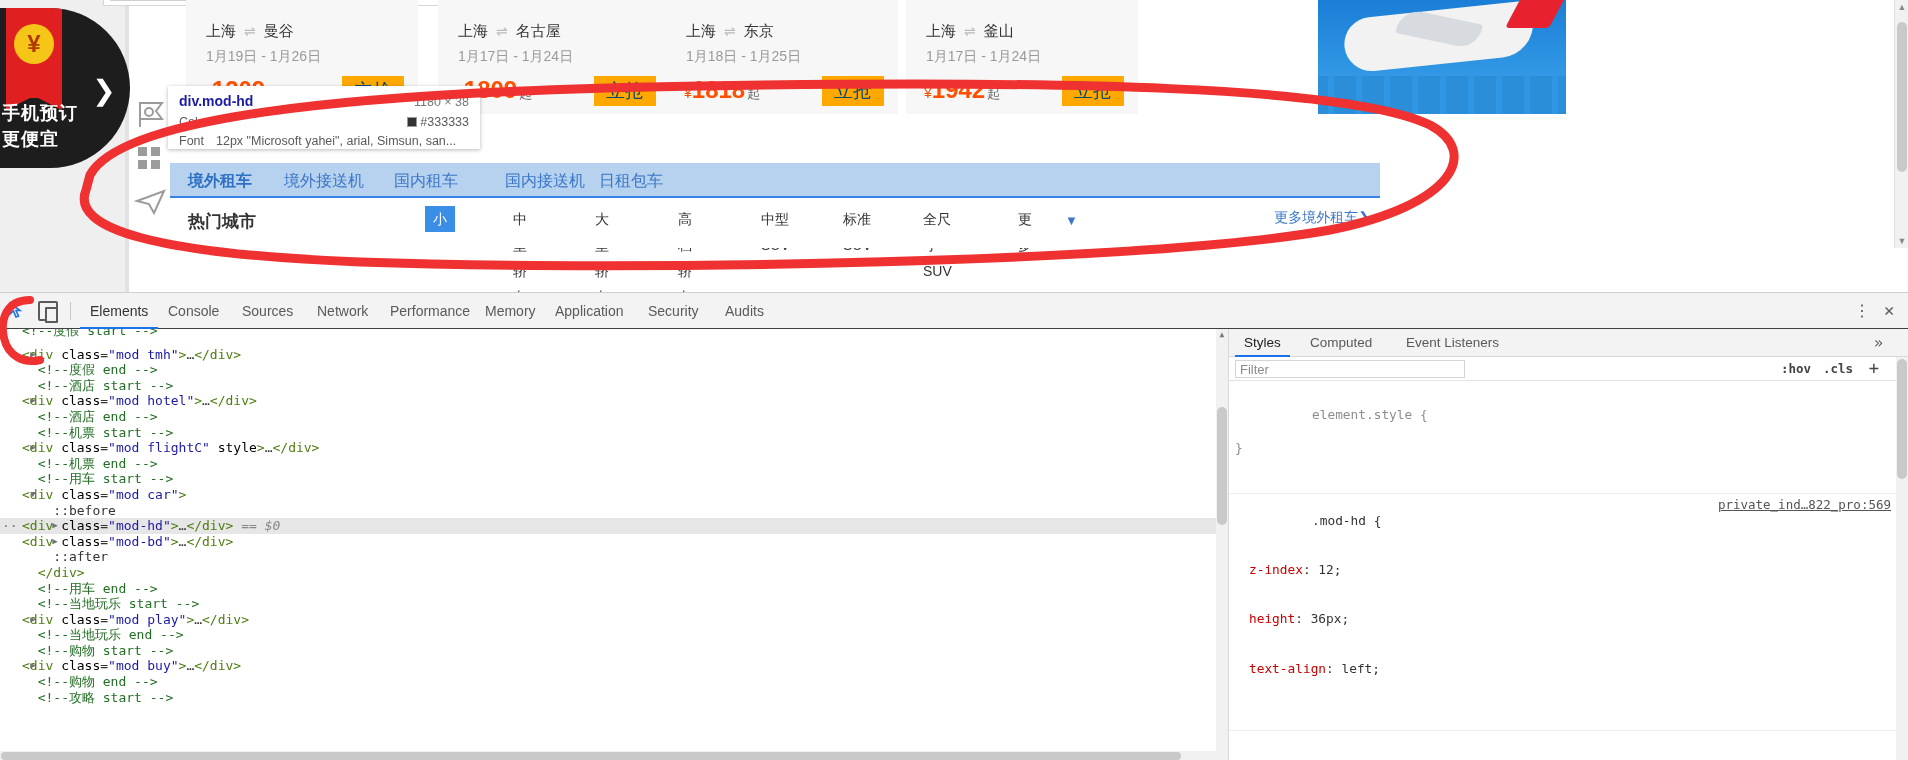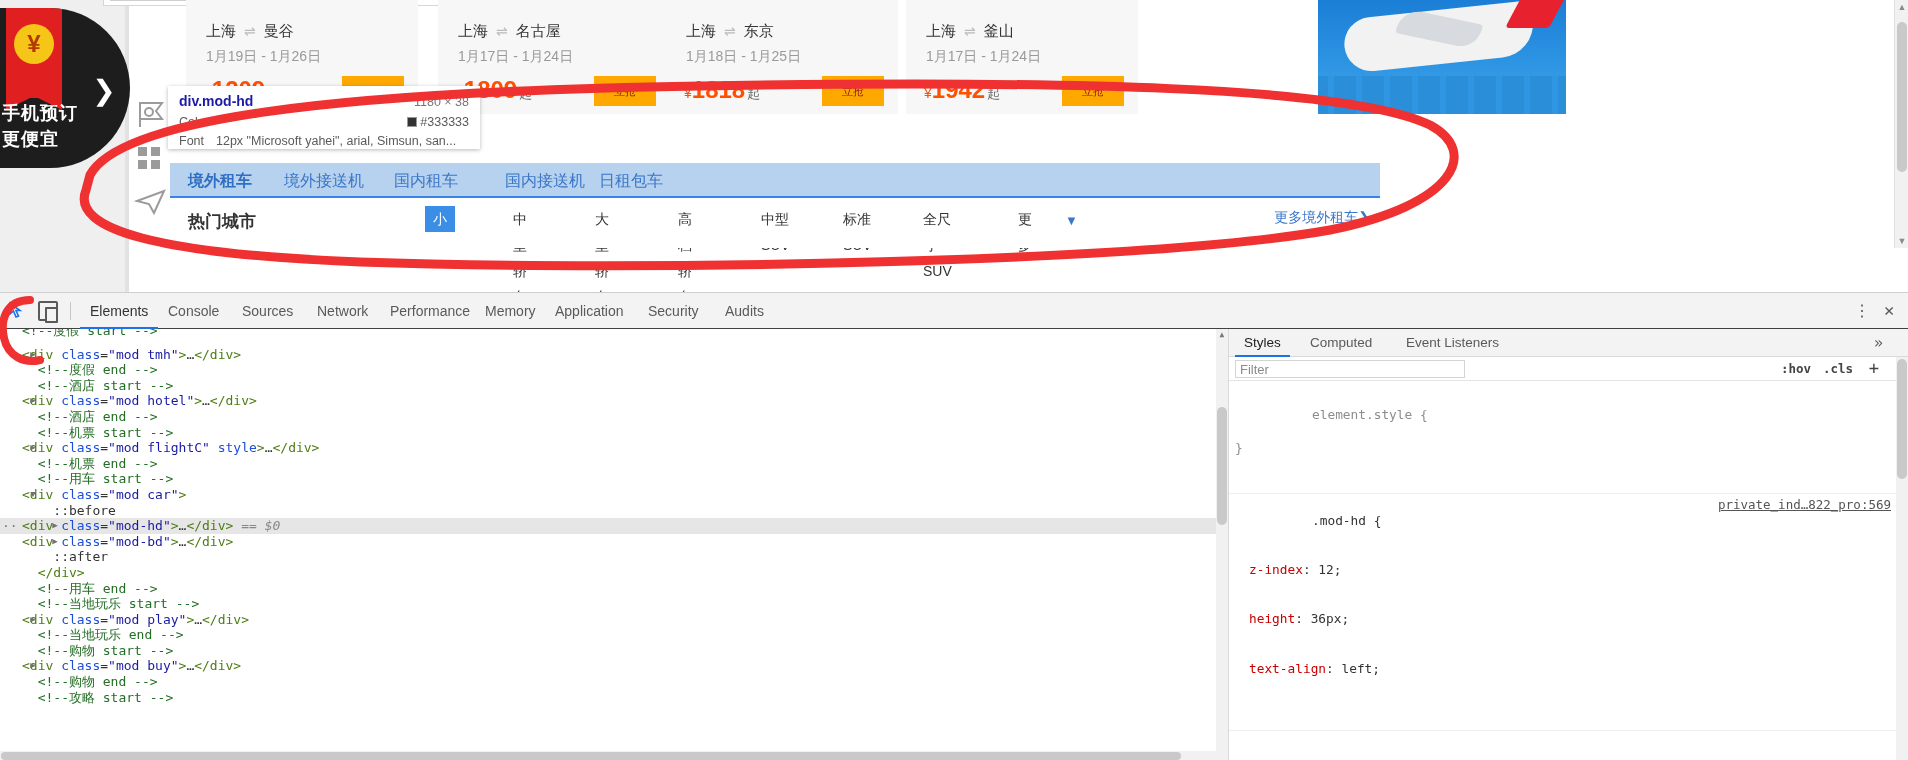--- a/index.html
+++ b/index.html
@@ -85,22 +85,22 @@
     font-size:14px; color:#999;text-align:center;
   }
   .card-price {
     position:absolute; left:18px; top:76px;
     color:#ff5000; font-size:14px;
   }
   .card-price .num { font-size:24px; font-weight:bold; }
   .card-price .qi { color:#666; font-size:13px; margin-left:2px; }
   .card-btn {
     position:absolute; right:14px; top:76px;
-    width:62px; height:30px; background:#ffa800; color:#7f1d1d;
-    font-size:11px; line-height:30px; text-align:center;
+    width:62px; height:30px; background:#ffa800; color:#0c4a6e;
+    font-size:19px; line-height:30px; text-align:center;
   }
 
   
   .banner {
     position:absolute; left:1132px; top:0px; width:248px; height:114px;
     background:#1d7fd4; overflow:hidden;
   }
   .banner .sky {
     position:absolute; left:0;top:0;width:248px;height:114px;
     background: linear-gradient(#1b7ed6 0%, #2f96e4 60%, #47a6ea 100%);
@@ -235,21 +235,21 @@
     background:#fff; font-size:13px; line-height:15.6px; color:#333;
     padding-top:2px; overflow:hidden;
   }
   .dom-line { position:relative; height:15.6px; white-space:pre; padding-left:22px; }
   .dom-line.sel { background:#e6e6e6; }
   .dom-line .tw { position:absolute; left:0; width:22px; text-align:center; color:#727272; font-size:9px; line-height:15.6px; }
   .dom-line .tw.l1 { left:22px; }
   .dom-line .tw.l2 { left:44px; }
   .c-comment { color:#236e25; }
   .c-tag { color:#4d7c0f; }
-  .c-attr { color:#1d4ed8; }
+  .c-attr { color:#000000; }
   .c-val { color:#1a1aa6; }
   .c-plain { color:#333; }
   .c-dollar { color:#888; font-style:italic; }
   .dots-left { position:absolute; left:2px; color:#777; }
 
   
   .dom-hscroll {
     position:absolute; left:0; bottom:0; width:1228px; height:10px; background:#f1f1f1;
   }
   .dom-hscroll .thumb { position:absolute; left:1px; top:1px; width:1180px; height:8px; background:#c9c9c9; border-radius:4px; }

